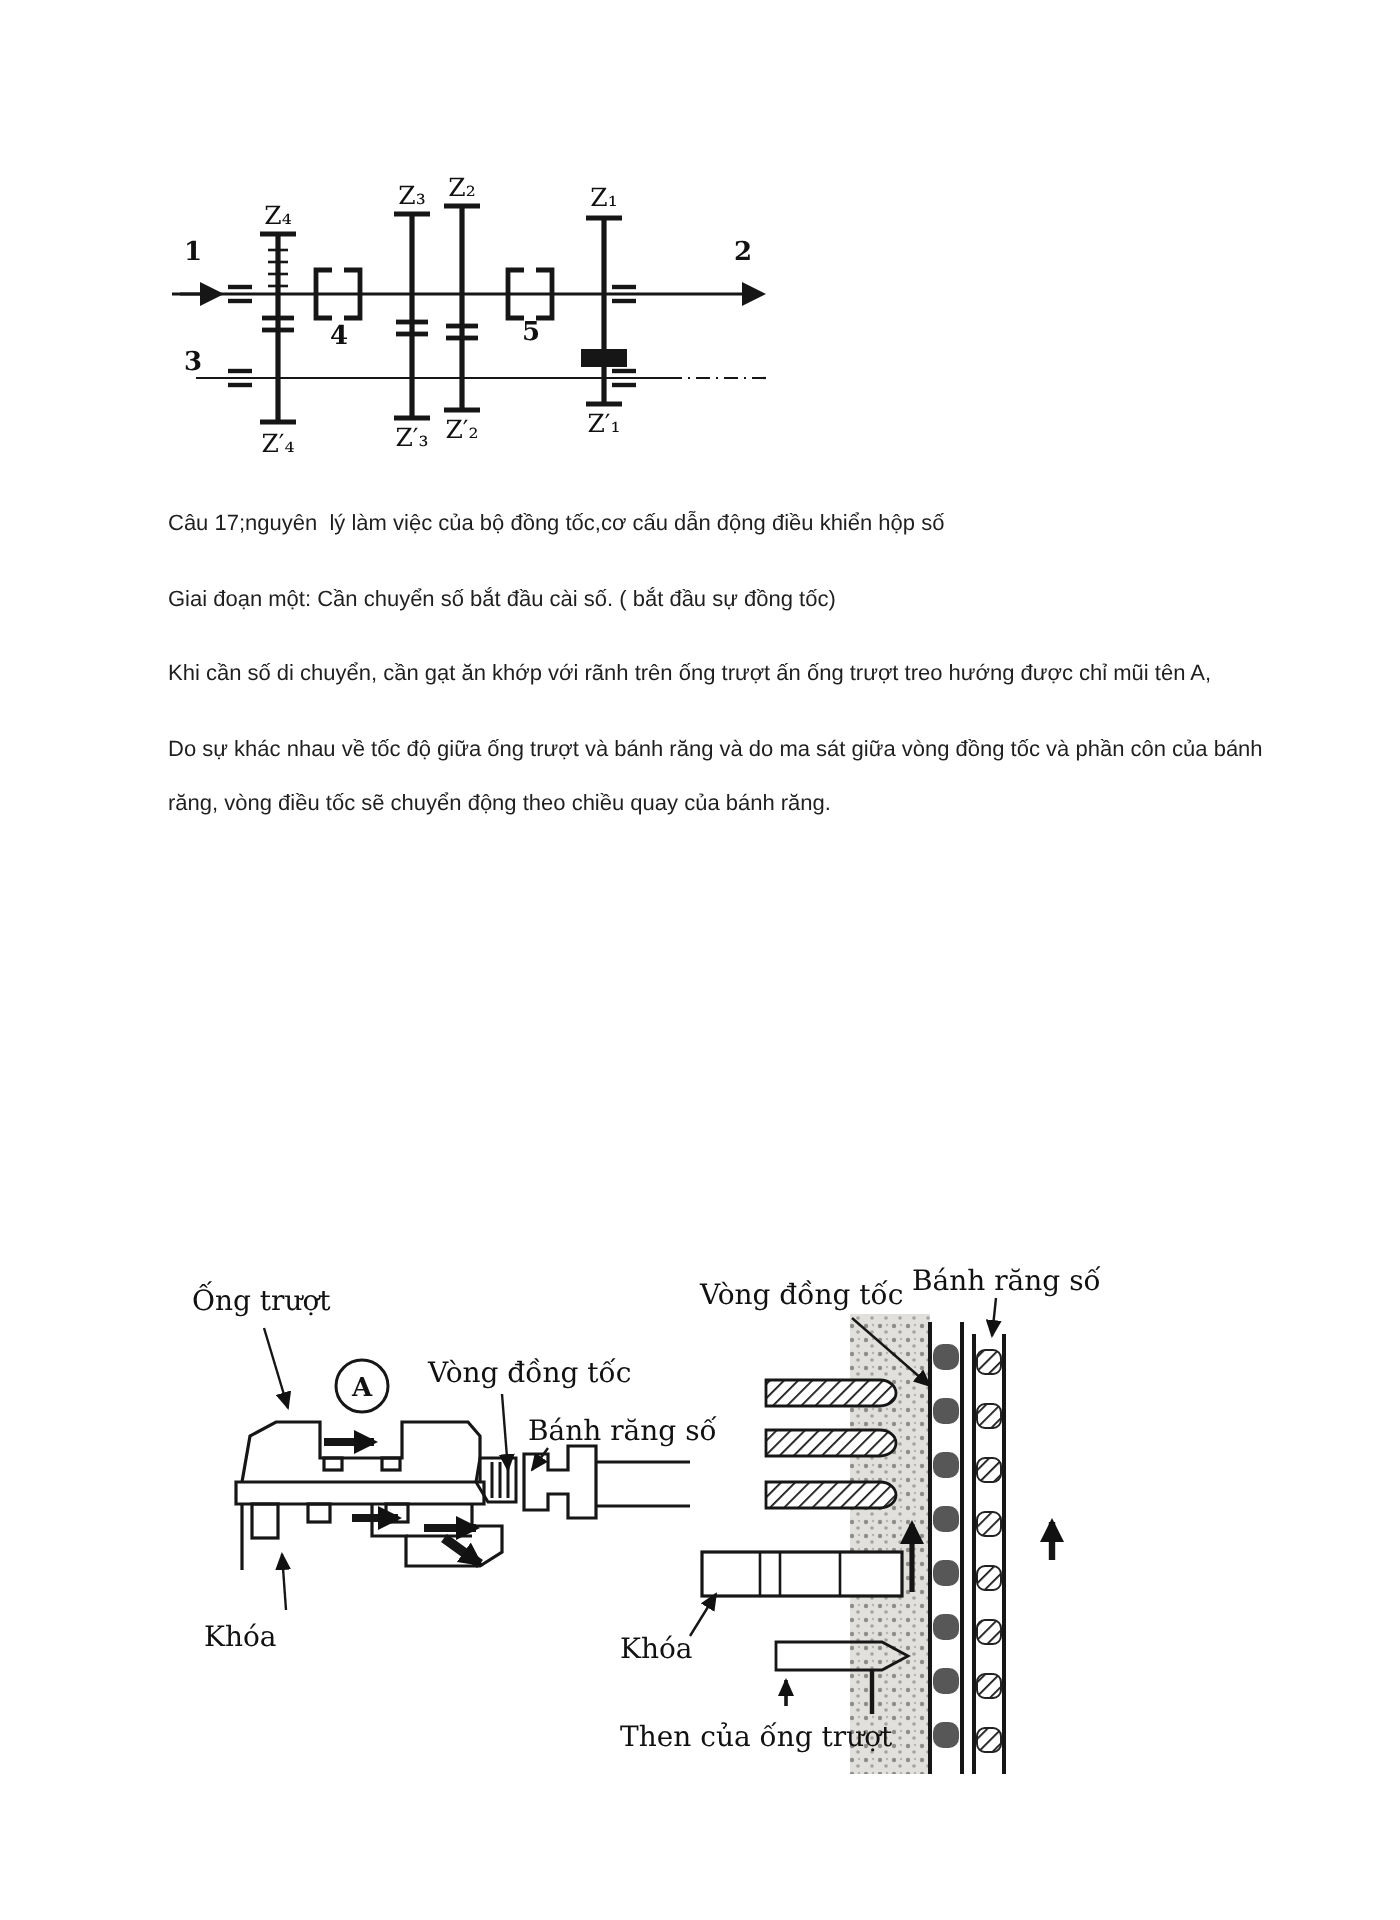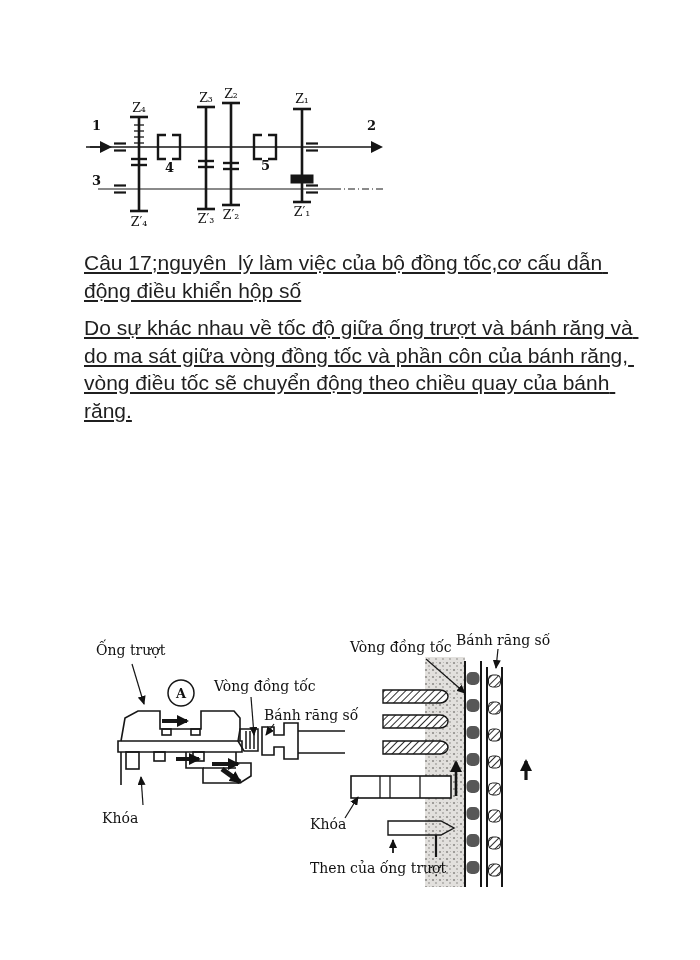--- a/index.html
+++ b/index.html
@@ -2,21 +2,21 @@
 <html><head>
 <meta charset="utf-8">
 <style>
   html,body{margin:0;padding:0;background:#ffffff;}
   .page{position:relative;width:700px;height:960px;background:#ffffff;overflow:hidden;
         font-family:"Liberation Sans","DejaVu Sans",sans-serif;color:#1f1f1f;}
   .fig{position:absolute;}
   .fig-top{left:84px;top:87px;width:312px;height:146px;}
   .fig-bottom{left:88px;top:633px;width:462px;height:256px;}
   .textblock{position:absolute;left:84px;top:249px;width:562px;}
-  .textblock p{margin:0 0 10px 0;font-size:21px;line-height:27.5px;white-space:pre-wrap;text-decoration:underline;}
+  .textblock p{margin:0 0 10px 0;font-size:11px;line-height:27.5px;white-space:pre-wrap;}
   svg text{font-family:"DejaVu Serif","Liberation Serif",serif;fill:#111;}
   svg .num{font-weight:bold;font-size:13px;}
   svg .zlab{font-size:12.5px;}
   svg .dlab{font-size:14px;}
   svg .alab{font-weight:bold;font-size:13px;}
   svg line,svg path.o{stroke:#161616;fill:none;}
 </style>
 </head>
 <body>
 
@@ -104,20 +104,22 @@
       <text class="zlab" text-anchor="middle" x="218" y="16">Z₁</text>
       <text class="zlab" text-anchor="middle" x="55" y="139">Z′₄</text>
       <text class="zlab" text-anchor="middle" x="122" y="136">Z′₃</text>
       <text class="zlab" text-anchor="middle" x="147" y="132">Z′₂</text>
       <text class="zlab" text-anchor="middle" x="218" y="129">Z′₁</text>
     </svg>
   </div>
 
   <div class="textblock">
     <p>Câu 17;nguyên  lý làm việc của bộ đồng tốc,cơ cấu dẫn động điều khiển hộp số</p>
+    <p>Giai đoạn một: Cần chuyển số bắt đầu cài số. ( bắt đầu sự đồng tốc)</p>
+    <p>Khi cần số di chuyển, cần gạt ăn khớp với rãnh trên ống trượt ấn ống trượt treo hướng được chỉ mũi tên A,</p>
     <p>Do sự khác nhau về tốc độ giữa ống trượt và bánh răng và do ma sát giữa vòng đồng tốc và phần côn của bánh răng, vòng điều tốc sẽ chuyển động theo chiều quay của bánh răng.</p>
   </div>
 
   <div class="fig fig-bottom">
     <svg width="462" height="256" viewBox="0 0 462 256">
       <defs>
         <marker id="ah" markerUnits="userSpaceOnUse" markerWidth="10" markerHeight="8" refX="8" refY="4" orient="auto">
           <path d="M0,0 L9,4 L0,8 Z" fill="#111"></path>
         </marker>
         <marker id="ahB" markerUnits="userSpaceOnUse" markerWidth="14" markerHeight="12" refX="10" refY="6" orient="auto">

